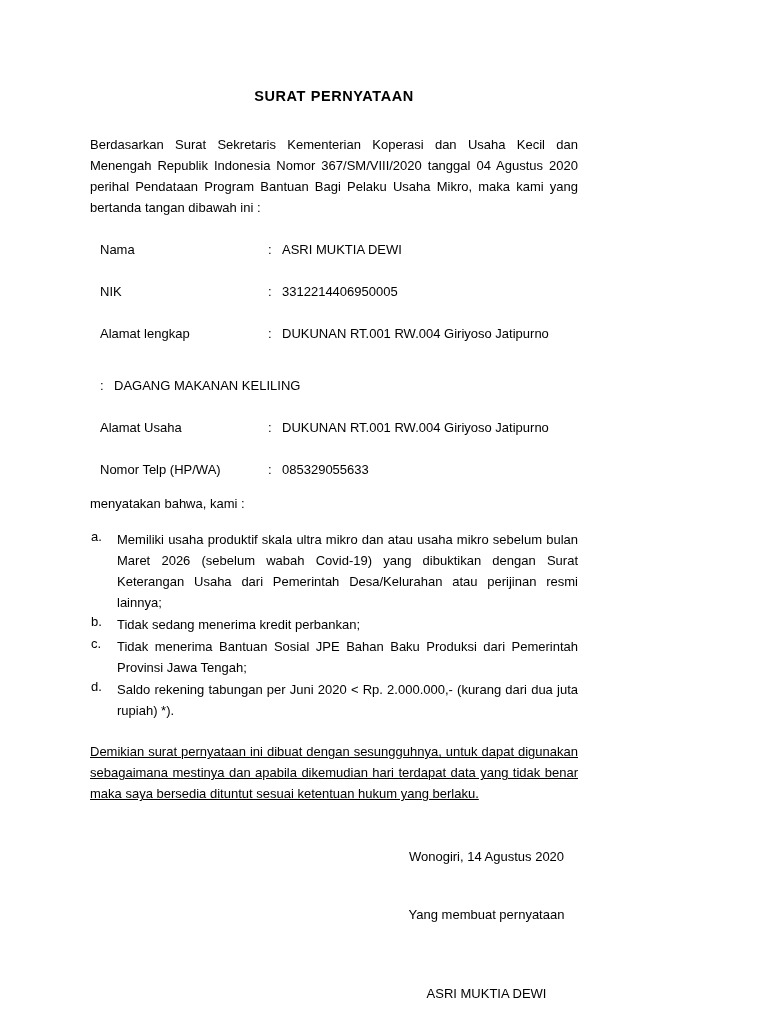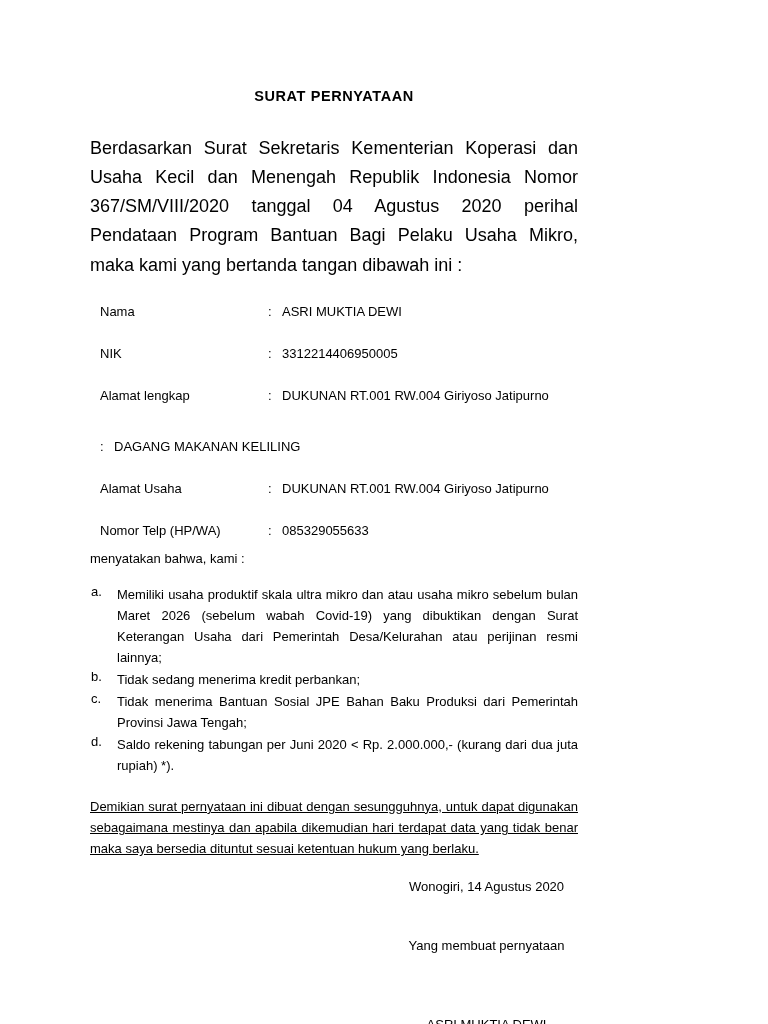--- a/index.html
+++ b/index.html
@@ -23,21 +23,21 @@
   }
   .doc-title {
     text-align: center;
     font-size: 14.5px;
     font-weight: bold;
     letter-spacing: 0.6px;
     margin-top: 18px;
     margin-bottom: 30px;
   }
   .para {
-    font-size: 18px;
+    font-size: 13px;
     line-height: 1.62;
     text-align: justify;
     text-justify: inter-word;
     margin: 0 0 0 0;
   }
   .identity {
     margin-top: 20px;
     margin-left: 10px;
     font-size: 13px;
   }
@@ -54,21 +54,21 @@
     width: 14px;
     flex: 0 0 14px;
   }
   .id-value {
     flex: 1 1 auto;
   }
   .gap-sm {
     height: 9px;
   }
   .statement {
-    margin-top: 8px;
+    margin-top: 15px;
     font-size: 13px;
   }
   .list {
     margin-top: 18px;
     font-size: 13px;
   }
   .list-item {
     display: flex;
     margin-bottom: 1px;
   }
@@ -83,21 +83,21 @@
     line-height: 1.62;
   }
   .closing {
     margin-top: 20px;
     font-size: 13px;
     line-height: 1.62;
     text-align: justify;
     text-decoration: underline;
   }
   .sign-block {
-    margin-top: 18px;
+    margin-top: 42px;
     font-size: 13px;
   }
   .sign-line {
     text-align: center;
     margin-left: 305px;
     line-height: 1.6;
   }
   .sign-space {
     height: 38px;
   }

